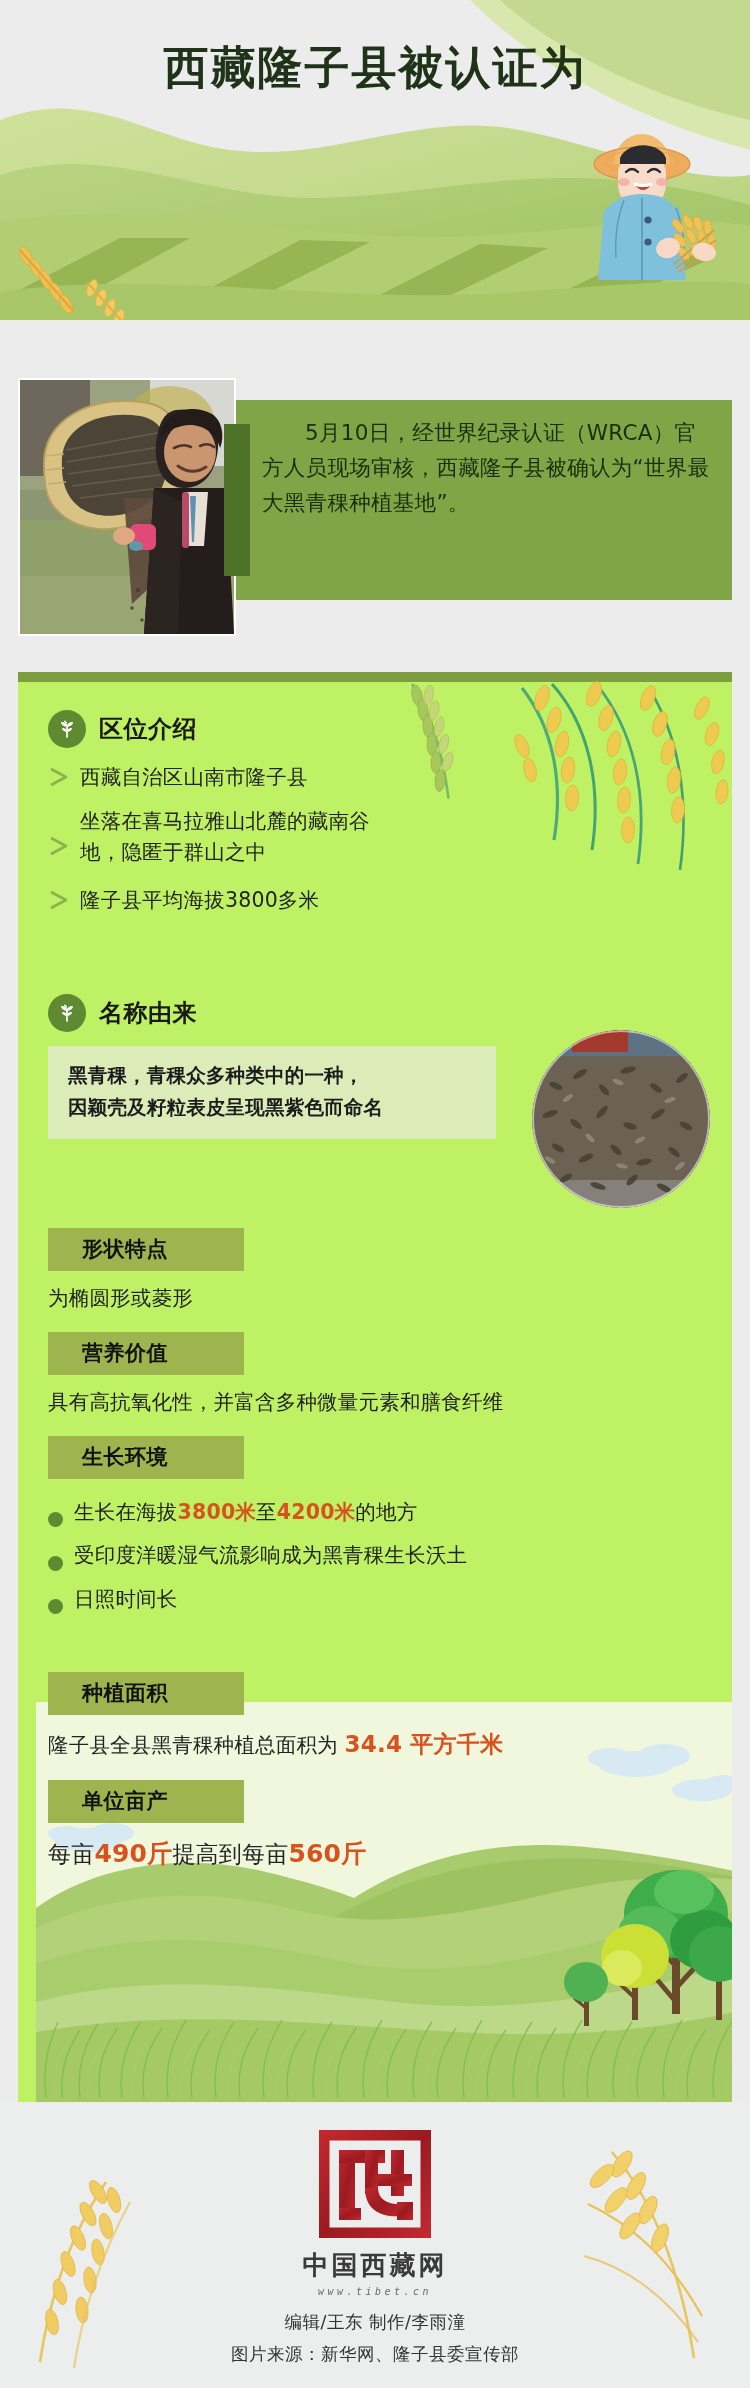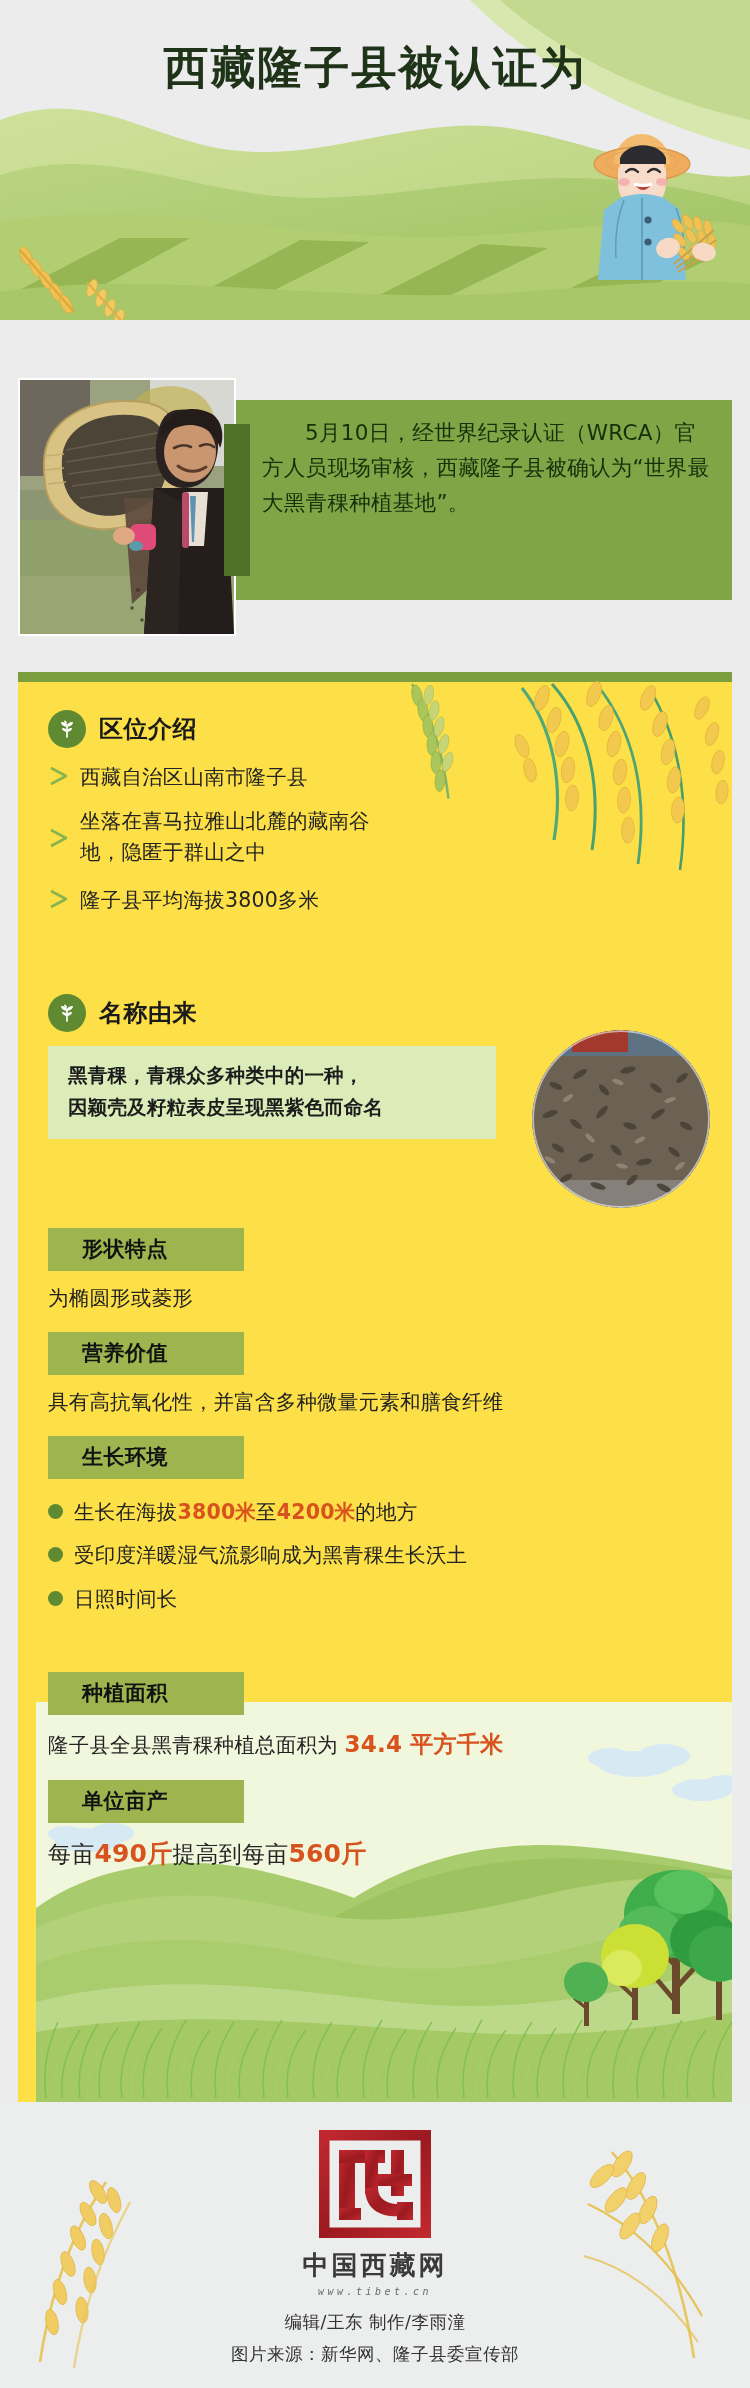--- a/index.html
+++ b/index.html
@@ -56,42 +56,42 @@
   .quote-text {
     position: absolute; left: 262px; top: 416px; width: 450px;
     font-size: 21.5px; line-height: 1.62; color: #16300a; letter-spacing: .3px;
     text-indent: 2em; z-index: 9;
     font-family: "DejaVu Sans", "Liberation Sans", sans-serif;
   }
 
   
   .content {
     position: absolute; left: 18px; top: 672px; width: 714px; height: 1430px;
-    background: #fde047; overflow: hidden;
+    background: #bef264; overflow: hidden;
   }
   .content-topbar {
     position: absolute; left: 0; top: 0; width: 714px; height: 10px;
     background: #7d9e3f;
   }
   .wheat-deco { position: absolute; right: 0; top: 8px; z-index: 2; }
 
   .sec { position: absolute; z-index: 4; }
 
   .sec-head { display: flex; align-items: center; gap: 13px; }
   .badge {
     width: 38px; height: 38px; border-radius: 50%;
     background: #5f8a32; display: flex; align-items: center; justify-content: center;
     flex: 0 0 38px;
   }
   .sec-title {
     font-size: 24px; font-weight: bold; color: #1a1a1a; letter-spacing: .5px;
     font-family: "DejaVu Sans", "Liberation Sans", sans-serif;
   }
 
-  .bullet-row { display: flex; align-items: flex-start; gap: 10px; margin-top: 14px; }
+  .bullet-row { display: flex; align-items: center; gap: 10px; margin-top: 14px; }
   .arrow { flex: 0 0 22px; margin-top: 4px; }
   .bullet-txt {
     font-size: 20.5px; line-height: 1.48; color: #232323; letter-spacing: .2px;
     font-family: "DejaVu Sans", "Liberation Sans", sans-serif;
   }
 
   .origin-card {
     background: #dcecb9; padding: 14px 20px 16px 20px; margin-top: 14px;
     width: 448px;
   }
@@ -112,21 +112,21 @@
     font-family: "DejaVu Sans", "Liberation Sans", sans-serif;
   }
   .body-txt {
     font-size: 20.5px; line-height: 1.5; color: #232323; margin-top: 12px;
     letter-spacing: .2px;
     font-family: "DejaVu Sans", "Liberation Sans", sans-serif;
   }
   .hl { color: #d8521d; font-weight: bold; }
   .hl-big { color: #d8521d; font-weight: bold; font-size: 23px; }
 
-  .dot-row { display: flex; align-items: flex-start; gap: 11px; margin-top: 13px; }
+  .dot-row { display: flex; align-items: flex-end; gap: 11px; margin-top: 13px; }
   .dot {
     flex: 0 0 15px; width: 15px; height: 15px; border-radius: 50%;
     background: #5f8a32; margin-top: 7px;
   }
 
   
   .landscape {
     position: absolute; left: 18px; bottom: 0; width: 714px; height: 400px;
     overflow: hidden; z-index: 3;
   }

